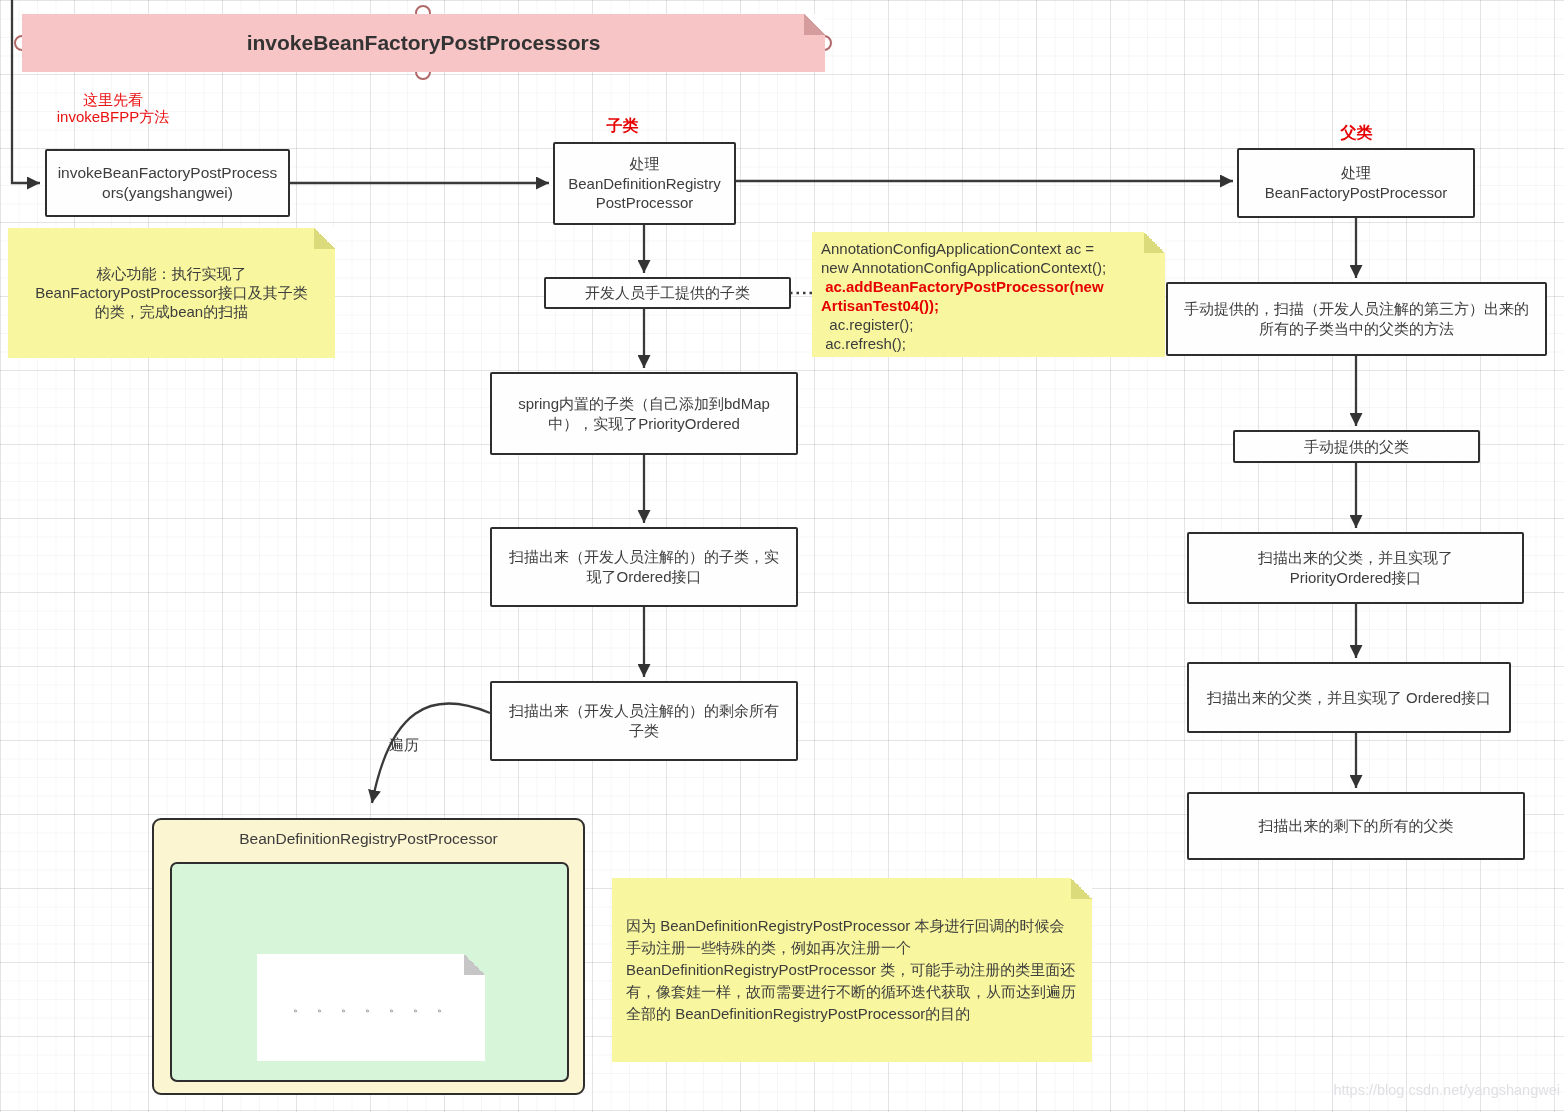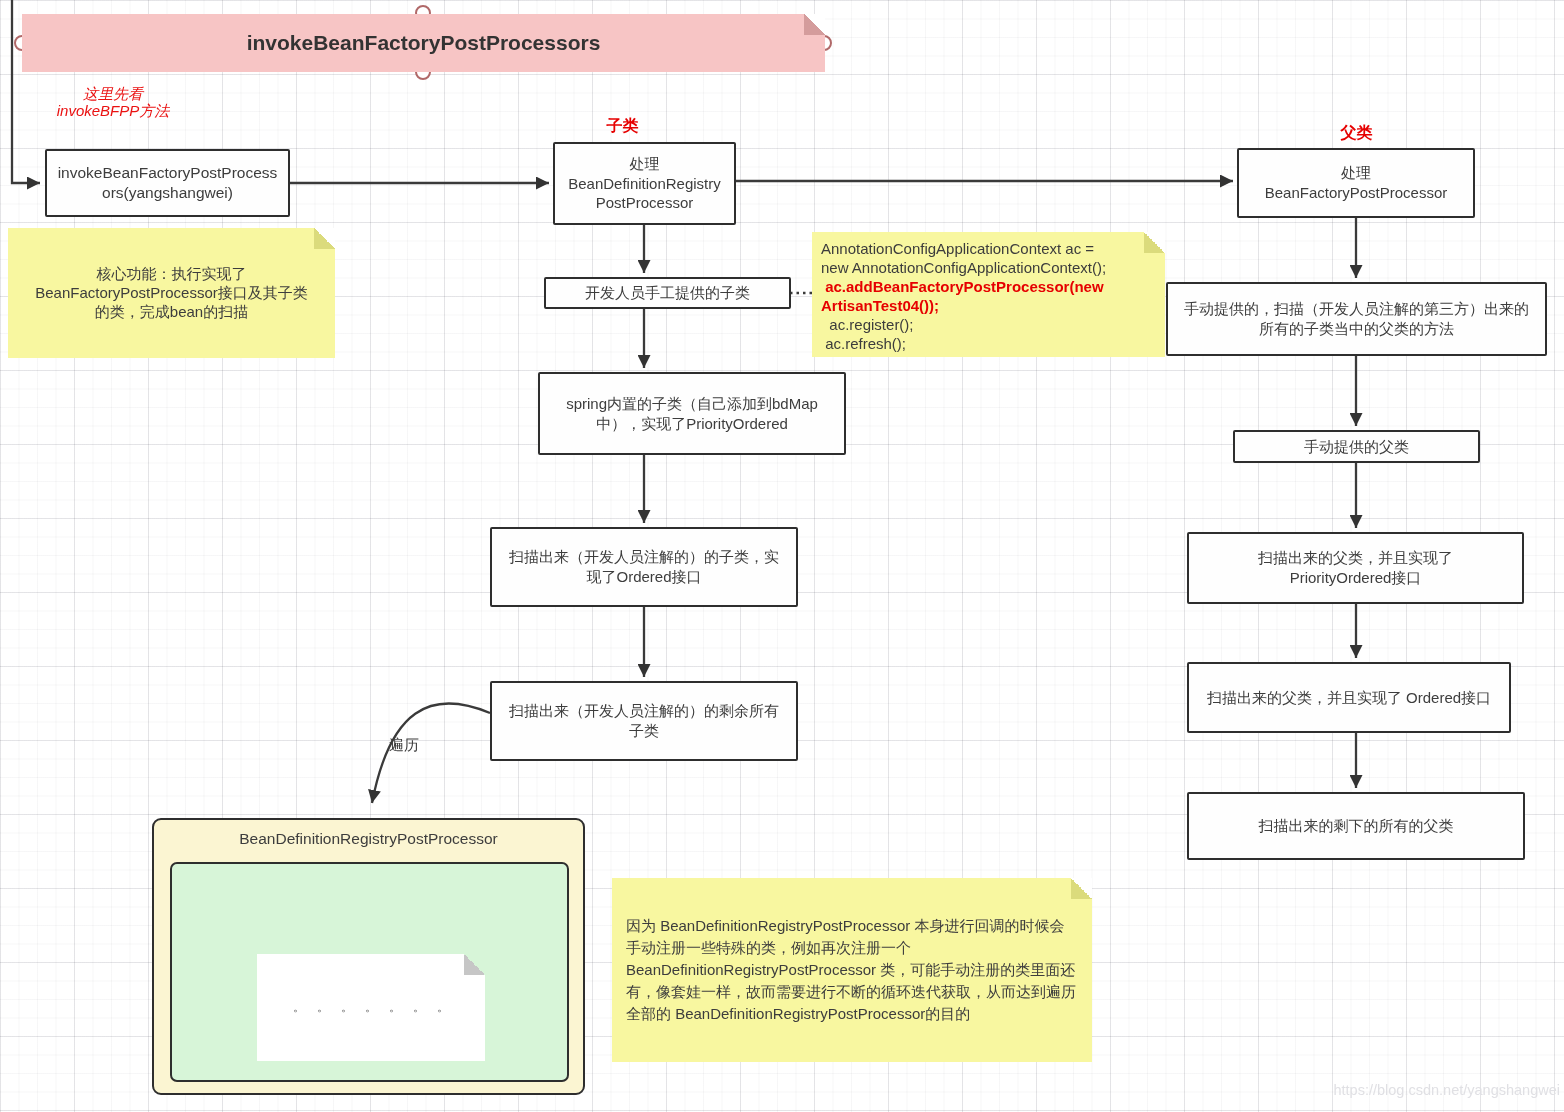--- a/index.html
+++ b/index.html
@@ -27,22 +27,22 @@
   .fold { position:absolute; top:0; right:0; width:21px; height:21px;
           background:linear-gradient(225deg,#ffffff 50%, #dbdb7c 50%); }
   .fold-pink { background:linear-gradient(225deg,#ffffff 50%, #d49c9c 50%); }
   .fold-gray { background:linear-gradient(225deg,#d7f5d8 50%, #c6c6c6 50%); }
   .title-note {
     left:22px; top:14px; width:803px; height:58px; background:#f7c5c5;
     display:flex; align-items:center; justify-content:center;
   }
   .title-text { font-size:21px; font-weight:bold; color:#333; }
   .red-label { position:absolute; color:#e60000; font-weight:bold; font-size:16px; text-align:center; }
-  .hint { position:absolute; left:28px; top:85px; width:170px; text-align:center;
-          color:#ea1111; font-size:15px; line-height:17px; white-space:pre-line;font-style:italic; }
+  .hint { position:absolute; left:28px; top:91px; width:170px; text-align:center;
+          color:#ea1111; font-size:15px; line-height:17px; white-space:pre-line; }
   .code { font-size:15px; line-height:19px; white-space:pre-wrap; word-break:break-all; color:#3c3c3c; }
   .code-red { color:#e60000; font-weight:bold; }
   .center-col { display:flex; flex-direction:column; justify-content:center; }
   .container-box {
     position:absolute; left:152px; top:818px; width:433px; height:277px;
     background:#fbf5d2; border:2.4px solid #2e2e2e; border-radius:9px; box-sizing:border-box;
   }
   .container-title { position:absolute; left:0; top:10px; width:100%; text-align:center;
                      color:#3d3d3d; font-size:15.5px; }
   .green-box {
@@ -135,21 +135,21 @@
   </div>
 
   <div class="box" style="left:544px; top:277px; width:247px; height:32px;">
     <span>开发人员手工提供的子类</span>
   </div>
 
   <div class="box" style="left:1166px; top:282px; width:381px; height:74px;">
     <span>手动提供的，扫描（开发人员注解的第三方）出来的所有的子类当中的父类的方法</span>
   </div>
 
-  <div class="box" style="left:490px; top:372px; width:308px; height:83px;margin-left:48px;">
+  <div class="box" style="left:490px; top:372px; width:308px; height:83px;">
     <span>spring内置的子类（自己添加到bdMap中），实现了PriorityOrdered</span>
   </div>
 
   <div class="box" style="left:490px; top:527px; width:308px; height:80px;">
     <span>扫描出来（开发人员注解的）的子类，实现了Ordered接口</span>
   </div>
 
   <div class="box" style="left:490px; top:681px; width:308px; height:80px;">
     <span>扫描出来（开发人员注解的）的剩余所有子类</span>
   </div>

